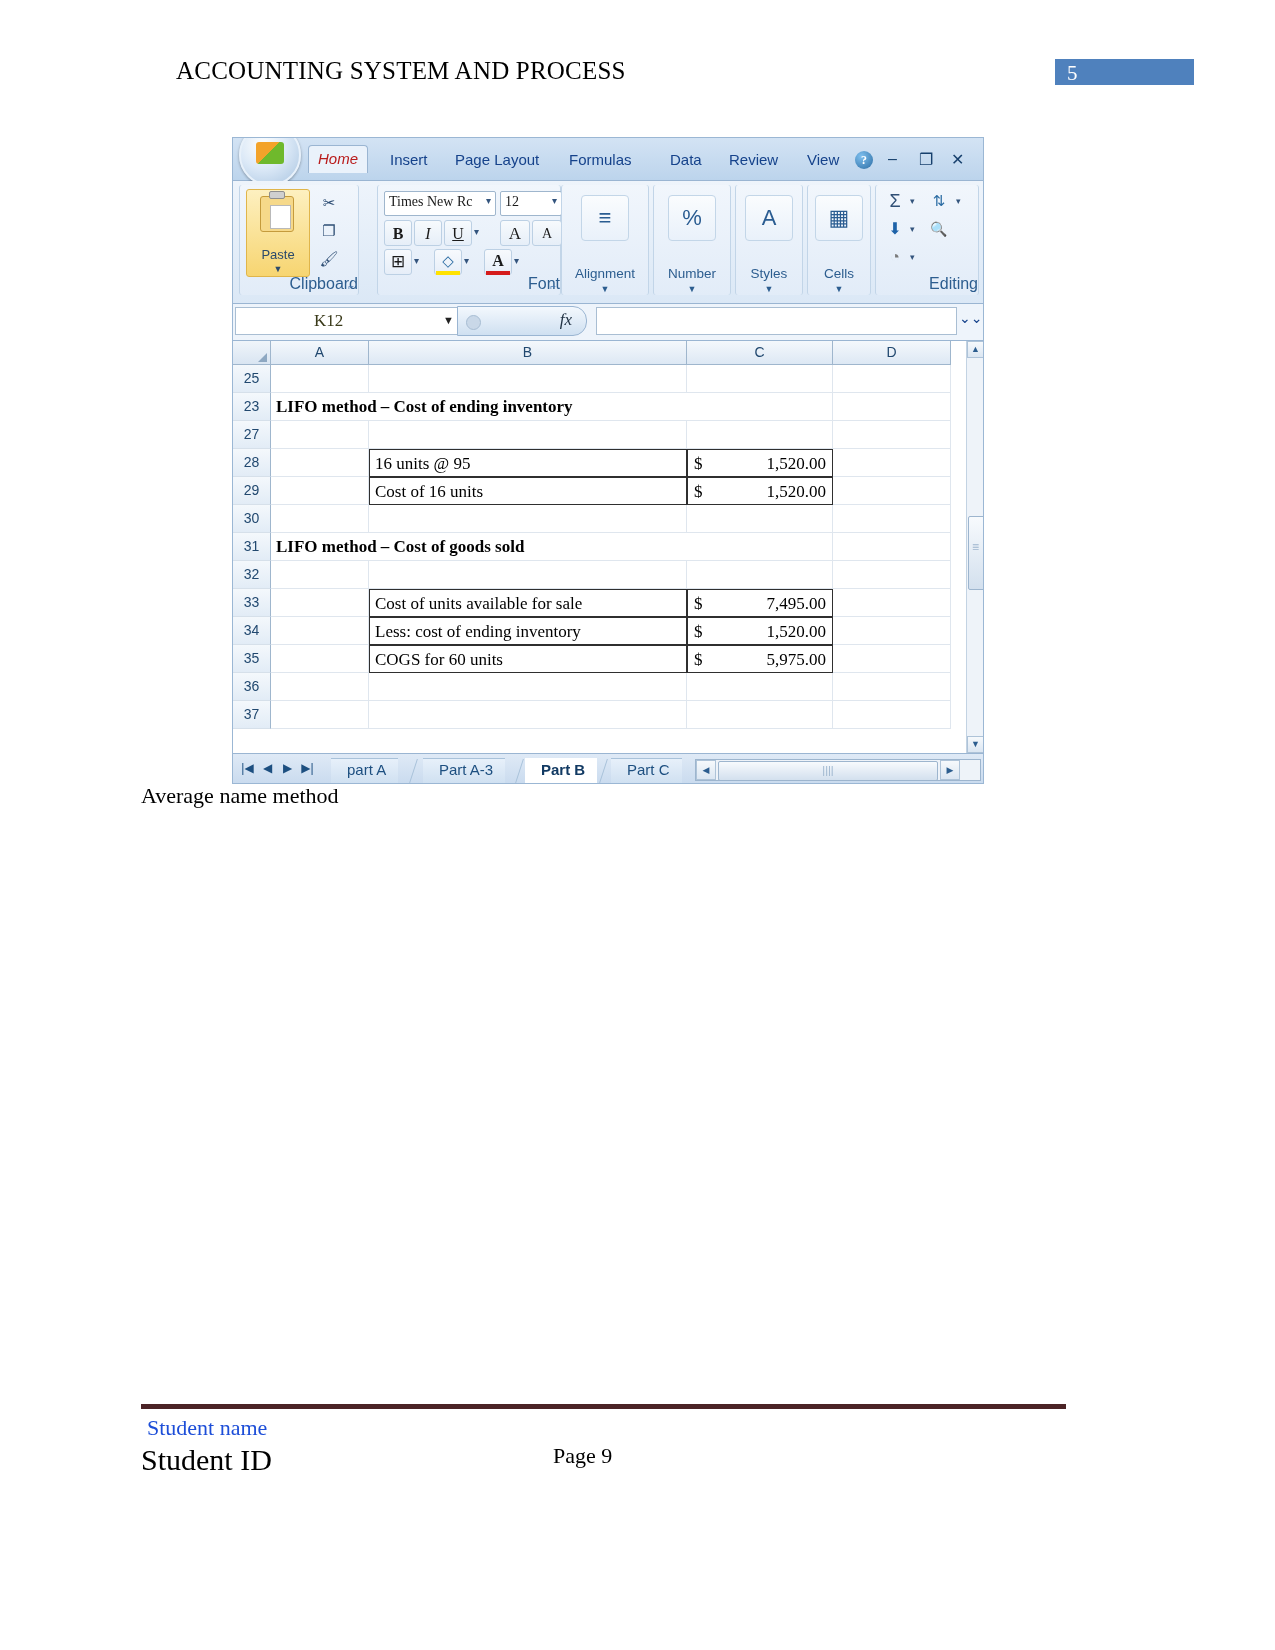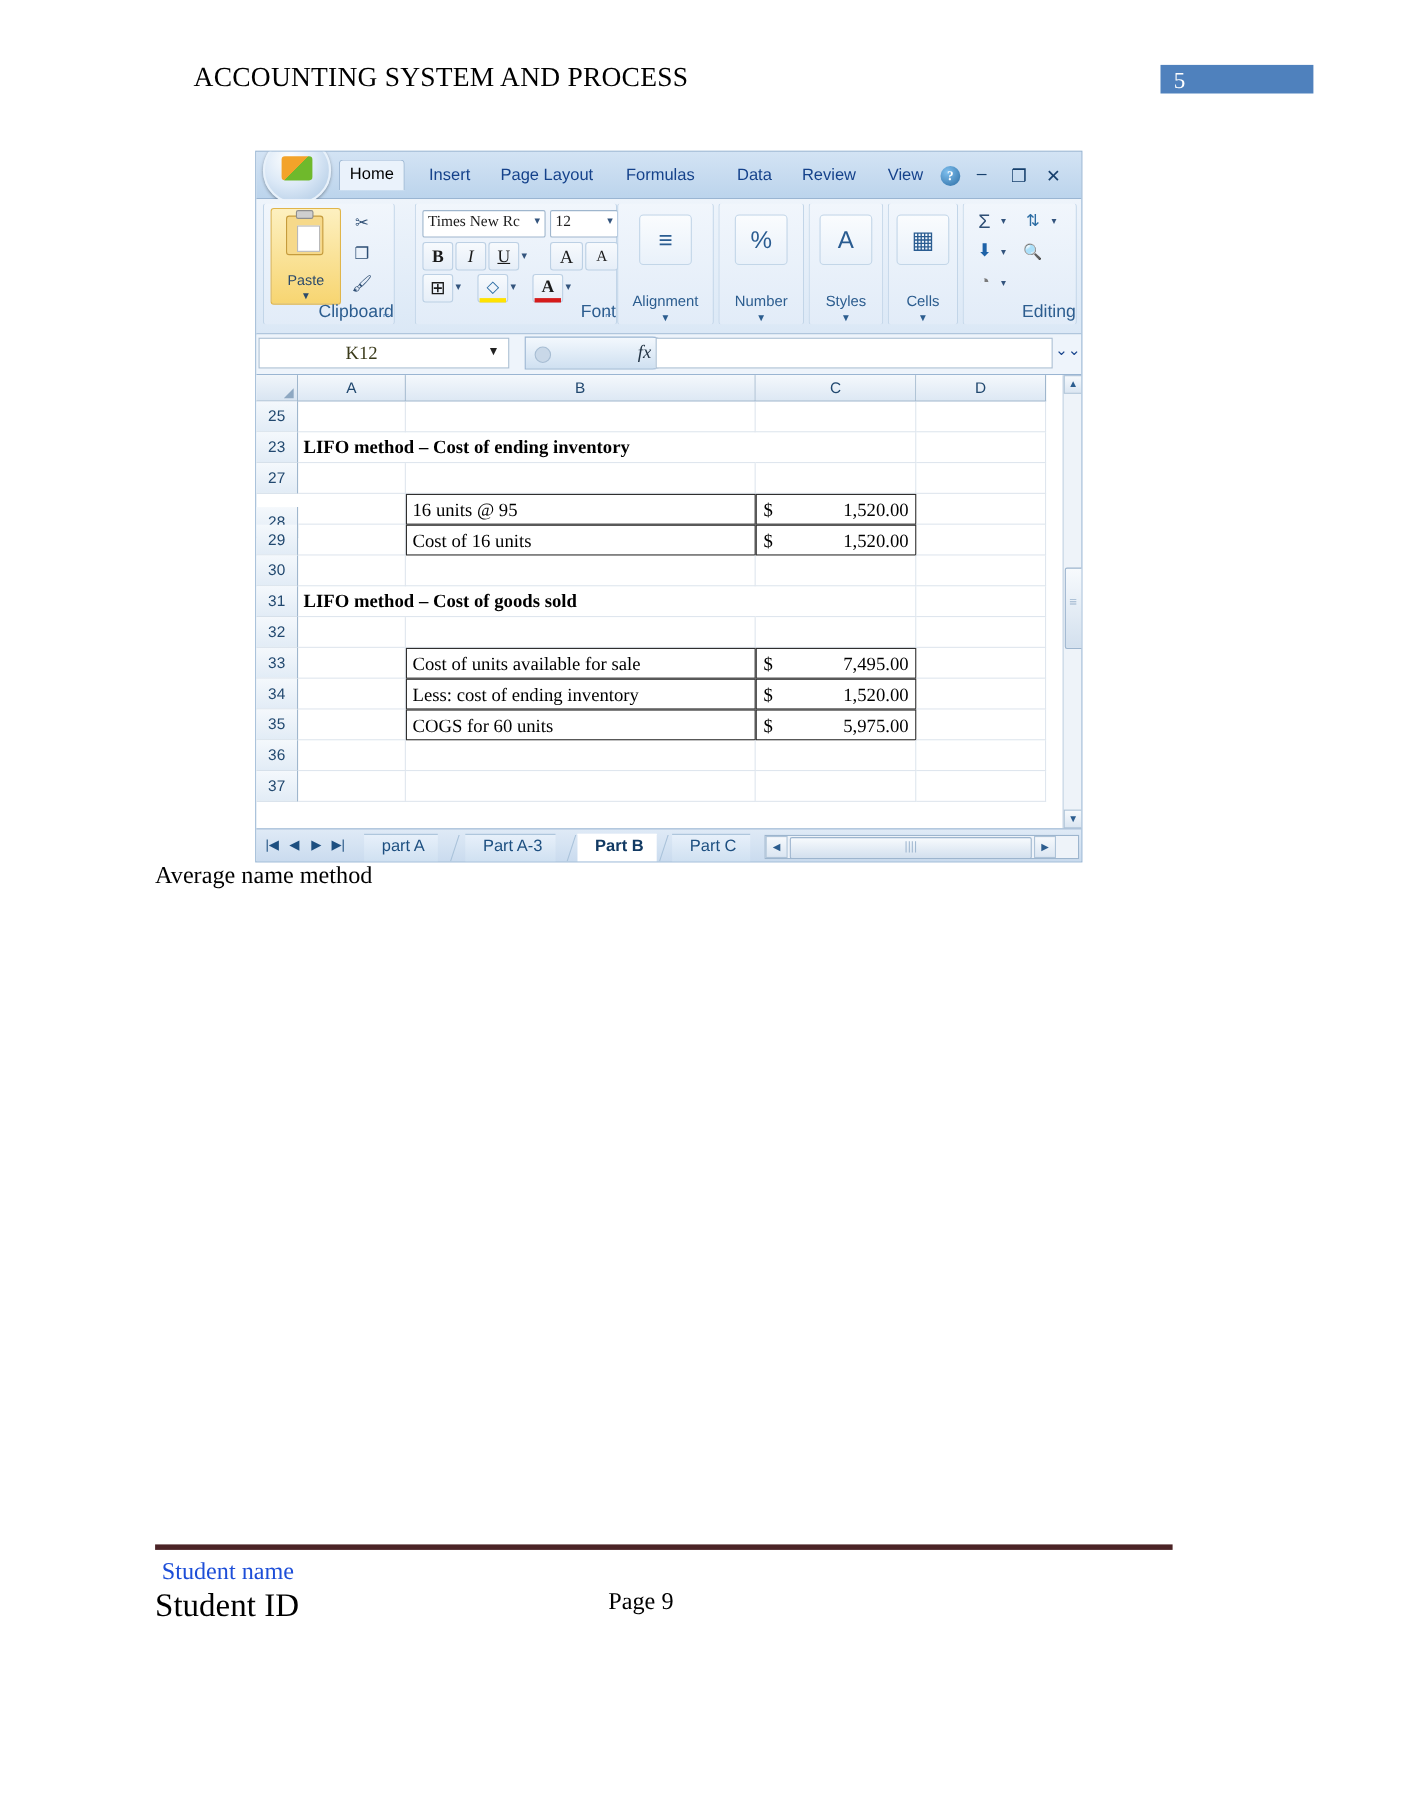--- a/index.html
+++ b/index.html
@@ -63,22 +63,23 @@
     position:absolute; top:9px;
     font-size:15px; color:#15428b;
     padding:4px 9px 6px 9px;
     white-space:nowrap;
   }
   .rtab.active{
     background:#eaf2fb;
     border:1px solid #9ab5d2;
     border-bottom:none;
     border-radius:4px 4px 0 0;
-    color:#000000;
+    color:#b91c1c;
     top:7px;
+    font-style:italic;
   }
   .win-ctl{
     position:absolute; top:12px; font-size:16px; color:#17406d;
   }
   .help-circle{
     position:absolute; top:13px; width:18px; height:18px; border-radius:50%;
     background:radial-gradient(circle at 35% 30%, #7fc0ef, #2b6ca3);
     color:#fff; font-size:12px; text-align:center; line-height:18px;
     font-family:"Liberation Serif", serif; font-weight:bold;
   }
@@ -169,21 +170,21 @@
   .name-box{
     position:absolute; left:2px; top:3px; width:228px; height:28px;
     background:#fff; border:1px solid #a9bed3; box-sizing:border-box;
   }
   .name-box .nbtext{
     position:absolute; left:78px; top:3px;
     font-family:"Liberation Serif", serif; font-size:17px; color:#3a3a1a;
   }
   .name-box .nbcaret{ position:absolute; right:8px; top:6px; font-size:11px; color:#222;}
   .fx-pill{
-    position:absolute; left:244px; top:2px; width:130px; height:30px;
+    position:absolute; left:224px; top:2px; width:130px; height:30px;
     background:linear-gradient(#f3f8fd,#cfe0f1);
     border:1px solid #9ab5d2; border-radius:0 14px 14px 0;
     box-sizing:border-box;
   }
   .fx-pill .dot{
     position:absolute; left:8px; top:8px; width:13px; height:13px;
     border-radius:50%; background:#c9d8e8; border:1px solid #a7bdd3;
   }
   .fx-pill .fx{
     position:absolute; right:14px; top:3px;
@@ -464,21 +465,21 @@
         <div class="cell" style="left: 600px; width: 118px; top: 24px;"></div>
         <div class="rowhead" style="top: 52px;">23</div>
         <div class="cell txt bold" style="left: 38px; width: 416px; top: 52px; border-right: none;">LIFO method – Cost of ending inventory</div>
         <div class="cell money" style="left: 454px; width: 146px; top: 52px;"></div>
         <div class="cell" style="left: 600px; width: 118px; top: 52px;"></div>
         <div class="rowhead" style="top: 80px;">27</div>
         <div class="cell" style="left: 38px; width: 98px; top: 80px;"></div>
         <div class="cell txt" style="left: 136px; width: 318px; top: 80px;"></div>
         <div class="cell money" style="left: 454px; width: 146px; top: 80px;"></div>
         <div class="cell" style="left: 600px; width: 118px; top: 80px;"></div>
-        <div class="rowhead" style="top: 108px; margin-top: 12px;">28</div>
+        <div class="rowhead" style="top: 108px;">28</div>
         <div class="cell" style="left: 38px; width: 98px; top: 108px;"></div>
         <div class="cell txt bordered" style="left: 136px; width: 318px; top: 108px;">16 units @ 95</div>
         <div class="cell money bordered" style="left: 454px; width: 146px; top: 108px;">
           <span class="cur">$</span>
           <span class="amt">1,520.00</span>
         </div>
         <div class="cell" style="left: 600px; width: 118px; top: 108px;"></div>
         <div class="rowhead" style="top: 136px;">29</div>
         <div class="cell" style="left: 38px; width: 98px; top: 136px;"></div>
         <div class="cell txt bordered" style="left: 136px; width: 318px; top: 136px;">Cost of 16 units</div>

